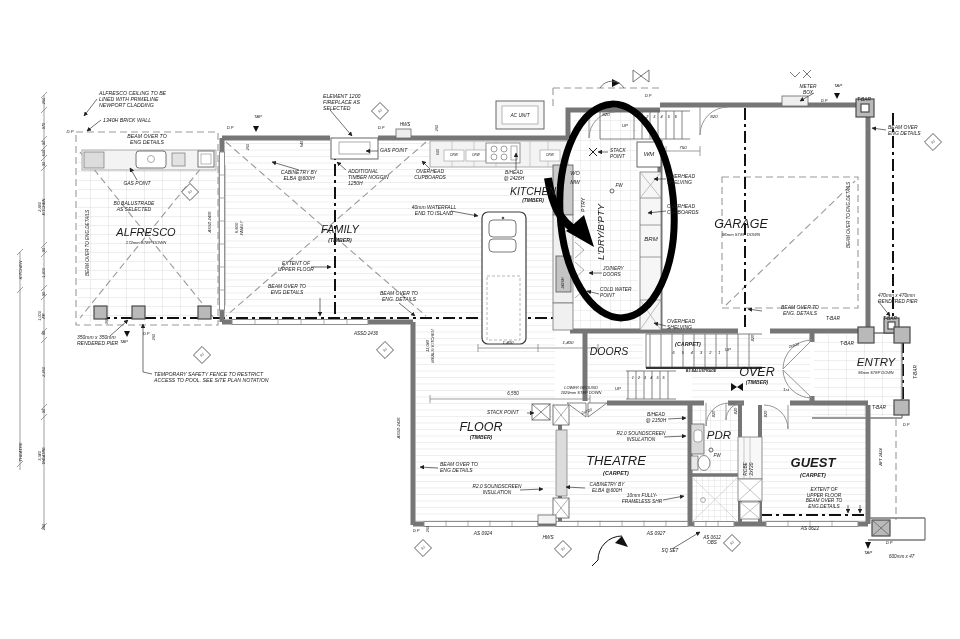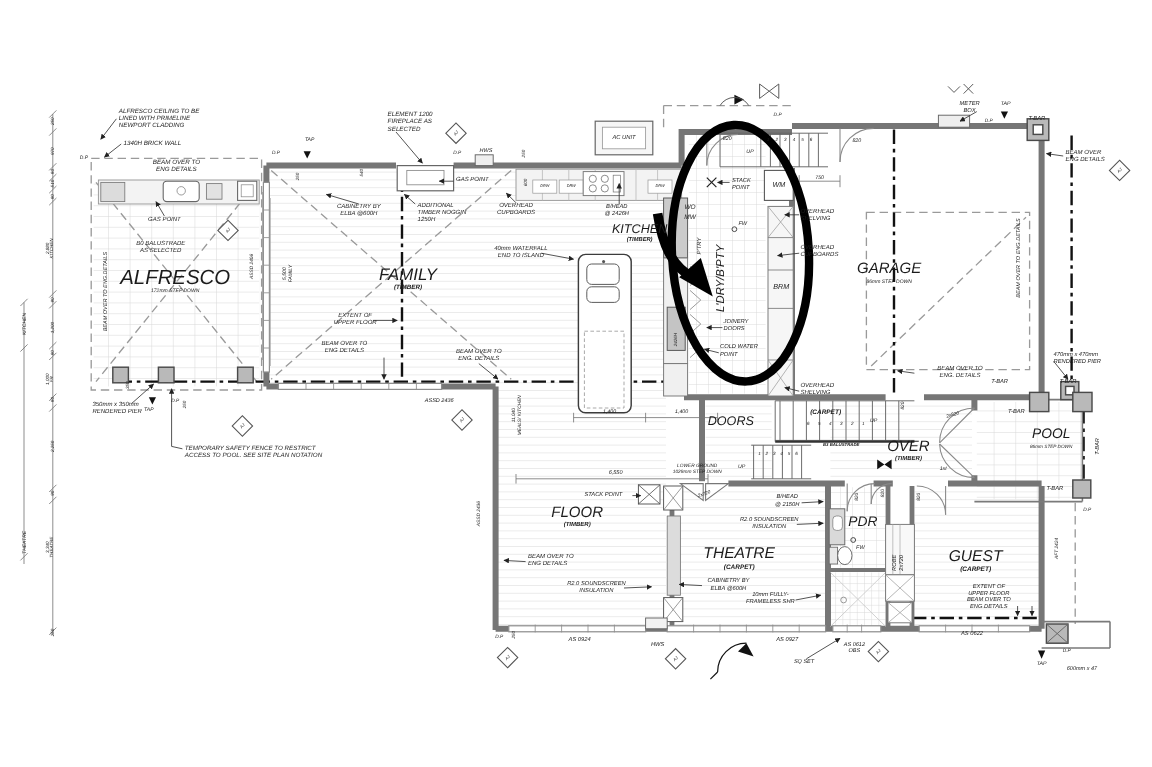--- a/index.html
+++ b/index.html
@@ -317,21 +317,21 @@
 LINED WITH PRIMELINE
 NEWPORT CLADDING</div>
       <div class="lbl left" style="left: 103px; top: 120px; font-size: 5.2px; transform: translate(0px, -50%) rotate(0deg);">1340H BRICK WALL</div>
       <div class="lbl" style="left: 147px; top: 139px; font-size: 5.2px; transform: translate(-50%, -50%) rotate(0deg);">BEAM OVER TO
 ENG DETAILS</div>
       <div class="lbl" style="left: 70px; top: 132px; font-size: 4.2px; transform: translate(-50%, -50%) rotate(0deg);">D.P</div>
       <div class="lbl" style="left: 88px; top: 243px; font-size: 4.6px; transform: translate(-50%, -50%) rotate(-90deg);">BEAM OVER TO ENG.DETAILS</div>
       <div class="lbl" style="left: 137px; top: 184px; font-size: 5px; transform: translate(-50%, -50%) rotate(0deg);">GAS POINT</div>
       <div class="lbl" style="left: 134px; top: 207px; font-size: 5px; transform: translate(-50%, -50%) rotate(0deg);">B0 BALUSTRADE
 AS SELECTED</div>
-      <div class="lbl" style="left: 146px; top: 232px; font-size: 17px; transform: translate(-50%, -50%) rotate(0deg);">ALFRESCO</div>
+      <div class="lbl" style="left: 146px; top: 232px; font-size: 11px; transform: translate(-50%, -50%) rotate(0deg);">ALFRESCO</div>
       <div class="lbl" style="left: 146px; top: 243px; font-size: 4.2px; transform: translate(-50%, -50%) rotate(0deg);">172mm STEP DOWN</div>
       <div class="lbl left" style="left: 77px; top: 341px; font-size: 5px; transform: translate(0px, -50%) rotate(0deg);">350mm x 350mm
 RENDERED PIER</div>
       <div class="lbl" style="left: 107px; top: 321px; font-size: 3.8px; transform: translate(-50%, -50%) rotate(-90deg);">350</div>
       <div class="lbl left" style="left: 154px; top: 377px; font-size: 5.2px; transform: translate(0px, -50%) rotate(0deg);">TEMPORARY SAFETY FENCE TO RESTRICT
 ACCESS TO POOL. SEE SITE PLAN NOTATION</div>
       <div class="lbl" style="left: 124px; top: 342px; font-size: 4.2px; transform: translate(-50%, -50%) rotate(0deg);">TAP</div>
       <div class="lbl" style="left: 146px; top: 334px; font-size: 4px; transform: translate(-50%, -50%) rotate(0deg);">D.P</div>
       <div class="lbl" style="left: 154px; top: 337px; font-size: 3.8px; transform: translate(-50%, -50%) rotate(-90deg);">250</div>
       <div class="lbl" style="left: 366px; top: 334px; font-size: 4.6px; transform: translate(-50%, -50%) rotate(0deg);">ASSD 2436</div>
@@ -343,21 +343,21 @@
       <div class="lbl" style="left: 381px; top: 128px; font-size: 4px; transform: translate(-50%, -50%) rotate(0deg);">D.P</div>
       <div class="lbl" style="left: 405px; top: 125px; font-size: 4.6px; transform: translate(-50%, -50%) rotate(0deg);">HWS</div>
       <div class="lbl left" style="left: 380px; top: 151px; font-size: 5px; transform: translate(0px, -50%) rotate(0deg);">GAS POINT</div>
       <div class="lbl" style="left: 299px; top: 176px; font-size: 5px; transform: translate(-50%, -50%) rotate(0deg);">CABINETRY BY
 ELBA @600H</div>
       <div class="lbl left" style="left: 348px; top: 178px; font-size: 5px; transform: translate(0px, -50%) rotate(0deg);">ADDITIONAL
 TIMBER NOGGIN
 1250H</div>
       <div class="lbl" style="left: 430px; top: 175px; font-size: 5px; transform: translate(-50%, -50%) rotate(0deg);">OVERHEAD
 CUPBOARDS</div>
-      <div class="lbl" style="left: 340px; top: 229px; font-size: 14px; transform: translate(-50%, -50%) rotate(0deg); font-style: italic;">FAMILY</div>
+      <div class="lbl" style="left: 340px; top: 229px; font-size: 11px; transform: translate(-50%, -50%) rotate(0deg); font-style: italic;">FAMILY</div>
       <div class="lbl" style="left: 340px; top: 240px; font-size: 5.2px; font-weight: bold; transform: translate(-50%, -50%) rotate(0deg);">(TIMBER)</div>
       <div class="lbl" style="left: 434px; top: 211px; font-size: 5px; transform: translate(-50%, -50%) rotate(0deg);">40mm WATERFALL
 END TO ISLAND</div>
       <div class="lbl" style="left: 296px; top: 267px; font-size: 5px; transform: translate(-50%, -50%) rotate(0deg);">EXTENT OF
 UPPER FLOOR</div>
       <div class="lbl" style="left: 287px; top: 290px; font-size: 5px; transform: translate(-50%, -50%) rotate(0deg);">BEAM OVER TO
 ENG DETAILS</div>
       <div class="lbl" style="left: 399px; top: 297px; font-size: 5px; transform: translate(-50%, -50%) rotate(0deg);">BEAM OVER TO
 ENG. DETAILS</div>
       <div class="lbl" style="left: 240px; top: 228px; font-size: 4.2px; transform: translate(-50%, -50%) rotate(-90deg);">5,500
@@ -426,21 +426,21 @@
       <div class="lbl" style="left: 728px; top: 350px; font-size: 4.4px; transform: translate(-50%, -50%) rotate(0deg);">UP</div>
       <div class="lbl" style="left: 701px; top: 371px; font-size: 3.6px; font-weight: bold; transform: translate(-50%, -50%) rotate(0deg);">B3 BALUSTRADE</div>
       <div class="lbl" style="left: 649px; top: 378px; font-size: 3.8px; letter-spacing: 1.5px; transform: translate(-50%, -50%) rotate(0deg);">1 2 3 4 5 6</div>
       <div class="lbl" style="left: 618px; top: 389px; font-size: 4.4px; transform: translate(-50%, -50%) rotate(0deg);">UP</div>
       <div class="lbl" style="left: 581px; top: 391px; font-size: 4px; transform: translate(-50%, -50%) rotate(0deg);">LOWER GROUND
 1029mm STEP DOWN</div>
       <div class="lbl" style="left: 757px; top: 372px; font-size: 12.5px; transform: translate(-50%, -50%) rotate(0deg);">OVER</div>
       <div class="lbl" style="left: 757px; top: 383px; font-size: 5px; font-weight: bold; transform: translate(-50%, -50%) rotate(0deg);">(TIMBER)</div>
       <div class="lbl" style="left: 786px; top: 390px; font-size: 4.4px; transform: translate(-50%, -50%) rotate(0deg);">1st</div>
       <div class="lbl" style="left: 794px; top: 346px; font-size: 4px; transform: translate(-50%, -50%) rotate(-15deg);">2x820</div>
-      <div class="lbl" style="left: 876px; top: 363px; font-size: 11.5px; transform: translate(-50%, -50%) rotate(0deg);">POOL</div>
+      <div class="lbl" style="left: 876px; top: 363px; font-size: 11.5px; transform: translate(-50%, -50%) rotate(0deg);">ENTRY</div>
       <div class="lbl" style="left: 876px; top: 373px; font-size: 3.9px; transform: translate(-50%, -50%) rotate(0deg);">86mm STEP DOWN</div>
       <div class="lbl" style="left: 833px; top: 319px; font-size: 4.8px; transform: translate(-50%, -50%) rotate(0deg);">T-BAR</div>
       <div class="lbl" style="left: 847px; top: 344px; font-size: 4.8px; transform: translate(-50%, -50%) rotate(0deg);">T-BAR</div>
       <div class="lbl" style="left: 916px; top: 372px; font-size: 4.8px; transform: translate(-50%, -50%) rotate(-90deg);">T-BAR</div>
       <div class="lbl" style="left: 879px; top: 408px; font-size: 4.8px; transform: translate(-50%, -50%) rotate(0deg);">T-BAR</div>
       <div class="lbl" style="left: 753px; top: 338px; font-size: 4px; transform: translate(-50%, -50%) rotate(-90deg);">820</div>
       <div class="lbl" style="left: 513px; top: 394px; font-size: 4.6px; transform: translate(-50%, -50%) rotate(0deg);">6,550</div>
       <div class="lbl left" style="left: 487px; top: 413px; font-size: 4.8px; transform: translate(0px, -50%) rotate(0deg);">STACK POINT</div>
       <div class="lbl" style="left: 481px; top: 427px; font-size: 12.5px; transform: translate(-50%, -50%) rotate(0deg);">FLOOR</div>
       <div class="lbl" style="left: 481px; top: 438px; font-size: 5px; font-weight: bold; transform: translate(-50%, -50%) rotate(0deg);">(TIMBER)</div>
@@ -456,21 +456,21 @@
       <div class="lbl" style="left: 497px; top: 490px; font-size: 4.8px; transform: translate(-50%, -50%) rotate(0deg);">R2.0 SOUNDSCREEN
 INSULATION</div>
       <div class="lbl" style="left: 607px; top: 488px; font-size: 4.8px; transform: translate(-50%, -50%) rotate(0deg);">CABINETRY BY
 ELBA @600H</div>
       <div class="lbl" style="left: 642px; top: 499px; font-size: 4.8px; transform: translate(-50%, -50%) rotate(0deg);">10mm FULLY-
 FRAMELESS SHR</div>
       <div class="lbl" style="left: 719px; top: 436px; font-size: 11.5px; transform: translate(-50%, -50%) rotate(0deg);">PDR</div>
       <div class="lbl" style="left: 717px; top: 456px; font-size: 4.6px; transform: translate(-50%, -50%) rotate(0deg);">FW</div>
       <div class="lbl" style="left: 749px; top: 469px; font-size: 4.8px; transform: translate(-50%, -50%) rotate(-90deg);">ROBE
 2x720</div>
-      <div class="lbl" style="left: 813px; top: 463px; font-size: 13px; transform: translate(-50%, -50%) rotate(0deg);">GUEST</div>
+      <div class="lbl" style="left: 813px; top: 463px; font-size: 13px; transform: translate(-50%, -50%) rotate(0deg); font-weight: bold;">GUEST</div>
       <div class="lbl" style="left: 813px; top: 475px; font-size: 5.4px; font-weight: bold; transform: translate(-50%, -50%) rotate(0deg);">(CARPET)</div>
       <div class="lbl" style="left: 824px; top: 498px; font-size: 4.8px; transform: translate(-50%, -50%) rotate(0deg);">EXTENT OF
 UPPER FLOOR
 BEAM OVER TO
 ENG.DETAILS</div>
       <div class="lbl" style="left: 881px; top: 457px; font-size: 4px; transform: translate(-50%, -50%) rotate(-90deg);">AFT 2424</div>
       <div class="lbl" style="left: 906px; top: 425px; font-size: 4px; transform: translate(-50%, -50%) rotate(0deg);">D.P</div>
       <div class="lbl" style="left: 714px; top: 414px; font-size: 4px; transform: translate(-50%, -50%) rotate(-90deg);">820</div>
       <div class="lbl" style="left: 736px; top: 411px; font-size: 4px; transform: translate(-50%, -50%) rotate(-90deg);">820</div>
       <div class="lbl" style="left: 766px; top: 414px; font-size: 4px; transform: translate(-50%, -50%) rotate(-90deg);">820</div>

